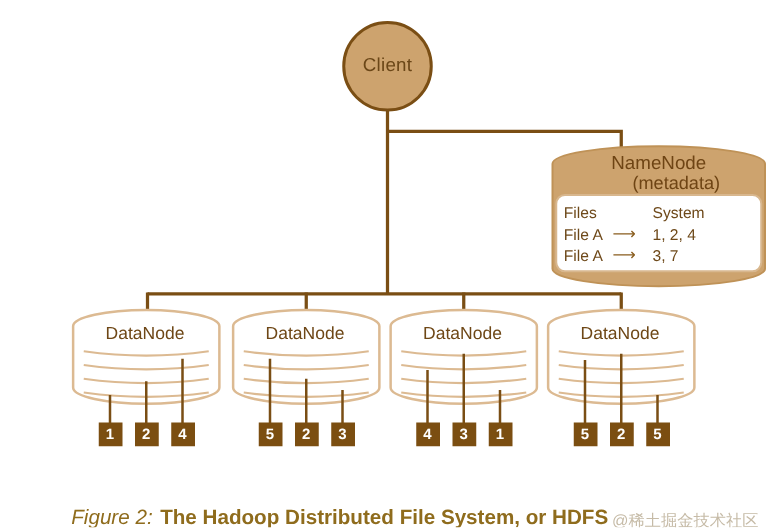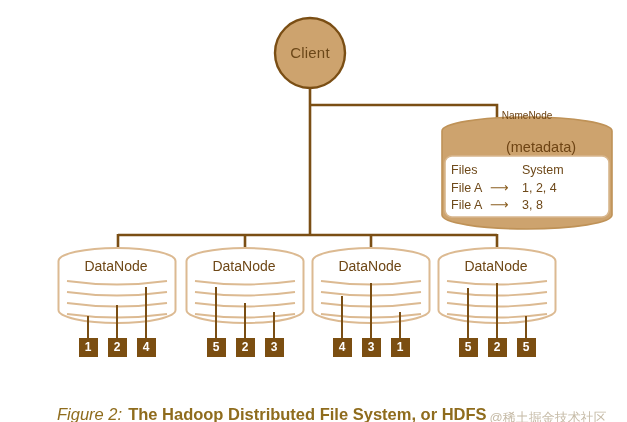--- a/index.html
+++ b/index.html
@@ -6,21 +6,21 @@
   .stage {
     position:relative; width:627px; height:422px; background:#ffffff;
     font-family:"Liberation Sans", sans-serif; overflow:hidden;
   }
   .stage svg.layer { position:absolute; left:0; top:0; }
   .lbl { position:absolute; color:#6E491A; }
   .client-label {
     left:273px; top:44px; width:74px; text-align:center;
     font-size:15px; color:#6b4718; letter-spacing:0.2px;
   }
-  .nn-title  { left:442px; top:108px; width:170px; text-align:center; font-size:10px; line-height:16px; color:#6e4414; }
+  .nn-title  { left:442px; top:123px; width:170px; text-align:center; font-size:15px; line-height:16px; color:#6e4414; }
   .nn-sub    { left:442px; top:139px; width:198px; text-align:center; font-size:14.5px; line-height:16px; color:#6e4414; }
   .meta-row  { left:451px; width:158px; display:flex; font-size:12.5px; color:#6E491A; }
   .meta-row .c-file   { width:39px; }
   .meta-row .c-files  { width:71px; }
   .meta-row .c-arrow  { width:32px; color:#8a5e20; font-size:13px; line-height:14px;
                         font-family:"DejaVu Sans", sans-serif; }
   .dn-label  { top:258px; width:115px; text-align:center; font-size:14px; color:#6e4716; }
   .block-badge {
     position:absolute; top:338px; width:19px; height:19px; background:#7B4E11;
     color:#ffffff; font-size:12px; font-weight:bold; text-align:center; line-height:19px;
@@ -92,21 +92,21 @@
     <span class="c-blocks">System</span>
   </div>
   <div class="lbl meta-row" style="top:181px;">
     <span class="c-file">File A</span>
     <span class="c-arrow">⟶</span>
     <span class="c-blocks">1, 2, 4</span>
   </div>
   <div class="lbl meta-row" style="top:198px;">
     <span class="c-file">File A</span>
     <span class="c-arrow">⟶</span>
-    <span class="c-blocks">3, 8</span>
+    <span class="c-blocks">3, 7</span>
   </div>
 
   <div class="lbl dn-label" style="left:58.5px;">DataNode</div>
   <div class="lbl dn-label" style="left:186.5px;">DataNode</div>
   <div class="lbl dn-label" style="left:312.5px;">DataNode</div>
   <div class="lbl dn-label" style="left:438.5px;">DataNode</div>
 
   <div class="block-badge" style="left:78.5px;">1</div>
   <div class="block-badge" style="left:107.5px;">2</div>
   <div class="block-badge" style="left:136.5px;">4</div>

